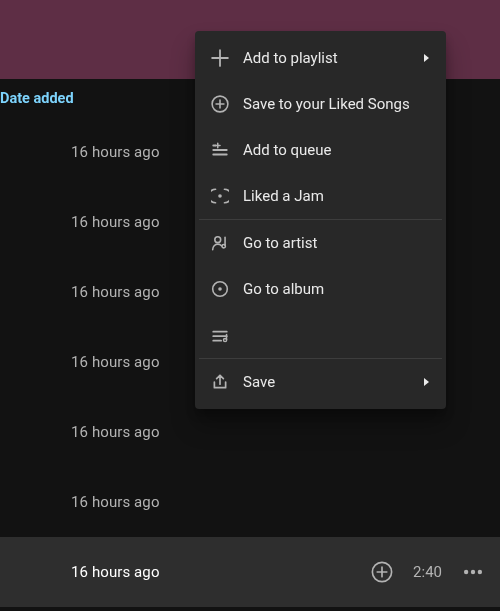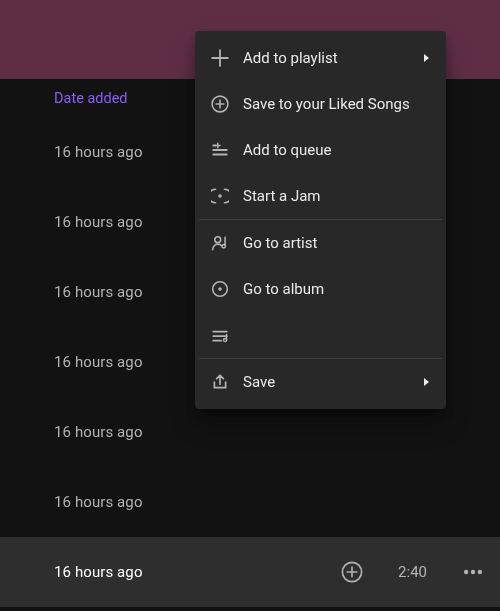--- a/index.html
+++ b/index.html
@@ -1,26 +1,26 @@
 <!DOCTYPE html>
 <html><head>
 <meta charset="utf-8">
 <style>
   * { margin: 0; padding: 0; box-sizing: border-box; }
   html, body { width: 500px; height: 611px; overflow: hidden; background: #000; font-family: -apple-system, BlinkMacSystemFont, "Segoe UI", Roboto, Helvetica, Arial, sans-serif; }
   .app { position: relative; width: 500px; height: 611px; }
   .banner { position: absolute; top: 0; left: 0; right: 0; height: 79px; background: #5e2e45; }
   .header-row { position: absolute; top: 79px; left: 0; right: 0; height: 38px; background: rgba(255,255,255,0.07); display: flex; align-items: center; }
-  .header-cell { color: #8b5cf6; font-size: 14.5px; font-weight: 400; margin-left: 54px; }
+  .header-cell { color: #7dd3fc; font-size: 14.5px; font-weight: 700; }
   .tracklist { position: absolute; top: 117px; left: 0; right: 0; bottom: 0; background: #121212; }
   .track-row { position: relative; height: 70px; display: flex; align-items: center; }
-  .track-date { color: #b3b3b3; font-size: 15px; font-weight: 400; margin-left: 54px; letter-spacing: 0.1px; }
+  .track-date { color: #b3b3b3; font-size: 15px; font-weight: 400; margin-left: 71px; letter-spacing: 0.1px; }
   .track-row.hovered { background: rgba(255,255,255,0.12); }
   .track-row.hovered .track-date { color: #ffffff; }
-  .row-actions { position: absolute; right: 14px; top: 0; bottom: 0; display: flex; align-items: center; gap: 33px; }
+  .row-actions { position: absolute; right: 14px; top: 0; bottom: 0; display: flex; align-items: center; gap: 18px; }
   .add-circle { width: 26px; height: 26px; color: #b3b3b3; display:flex; align-items:center; justify-content:center; }
   .duration { color: #b3b3b3; font-size: 15px; font-weight: 400; }
   .more-dots { width: 26px; height: 26px; color: #b3b3b3; display:flex; align-items:center; justify-content:center; }
   .context-menu {
     position: absolute;
     top: 31px;
     left: 195px;
     width: 251px;
     background: #282828;
     border-radius: 4px;
@@ -129,21 +129,21 @@
         <span class="menu-label">Add to queue</span>
       </div>
       <div class="menu-item">
         <span class="menu-icon">
           <svg width="18" height="18" viewBox="0 0 16 16">
             <path d="M4 2a6 6 0 0 0 0 12" fill="none" stroke="#b3b3b3" stroke-width="1.5" stroke-linecap="round"></path>
             <path d="M12 2a6 6 0 0 1 0 12" fill="none" stroke="#b3b3b3" stroke-width="1.5" stroke-linecap="round"></path>
             <circle cx="8" cy="8" r="1.6" fill="#b3b3b3"></circle>
           </svg>
         </span>
-        <span class="menu-label">Start a Jam</span>
+        <span class="menu-label">Liked a Jam</span>
       </div>
       <div class="menu-sep"></div>
       <div class="menu-item">
         <span class="menu-icon">
           <svg width="18" height="18" viewBox="0 0 16 16">
             <circle cx="6" cy="5" r="2.6" fill="none" stroke="#b3b3b3" stroke-width="1.4"></circle>
             <path d="M1.5 14c0-2.8 2-5 4.5-5 1.3 0 2.5.6 3.3 1.5" fill="none" stroke="#b3b3b3" stroke-width="1.4" stroke-linecap="round"></path>
             <path d="M12.5 3v7" stroke="#b3b3b3" stroke-width="1.4" stroke-linecap="round"></path>
             <circle cx="11.3" cy="10.8" r="1.5" fill="none" stroke="#b3b3b3" stroke-width="1.4"></circle>
           </svg>

